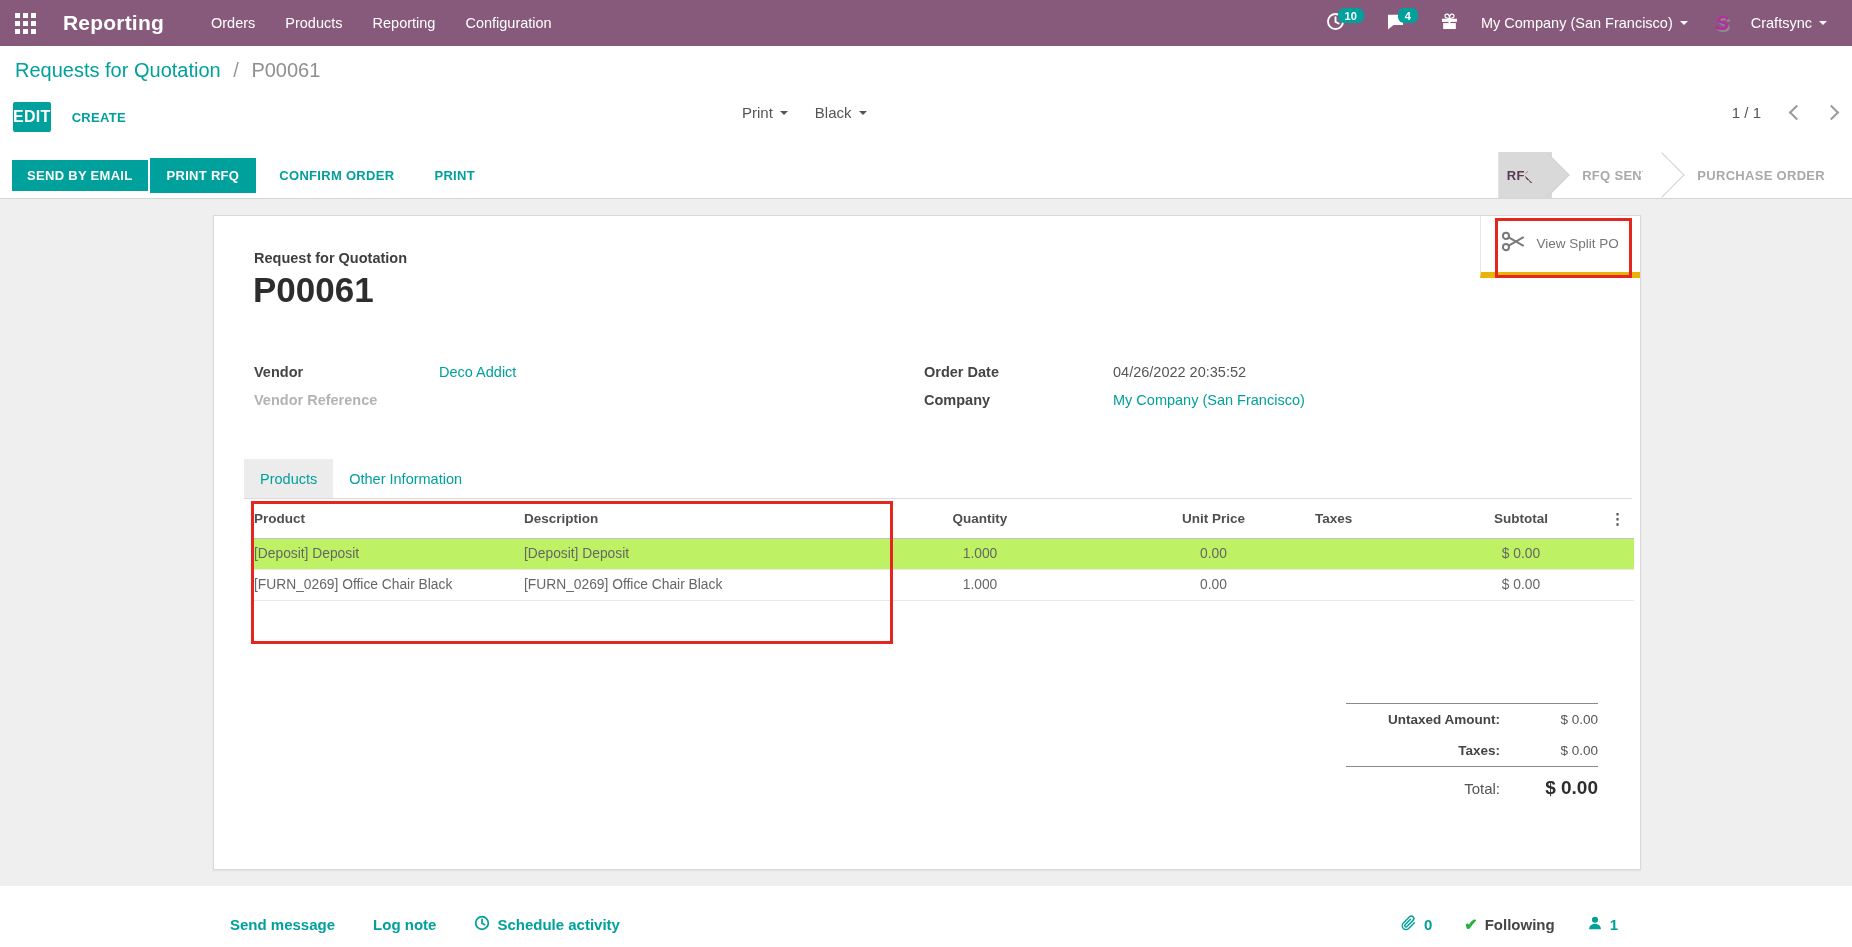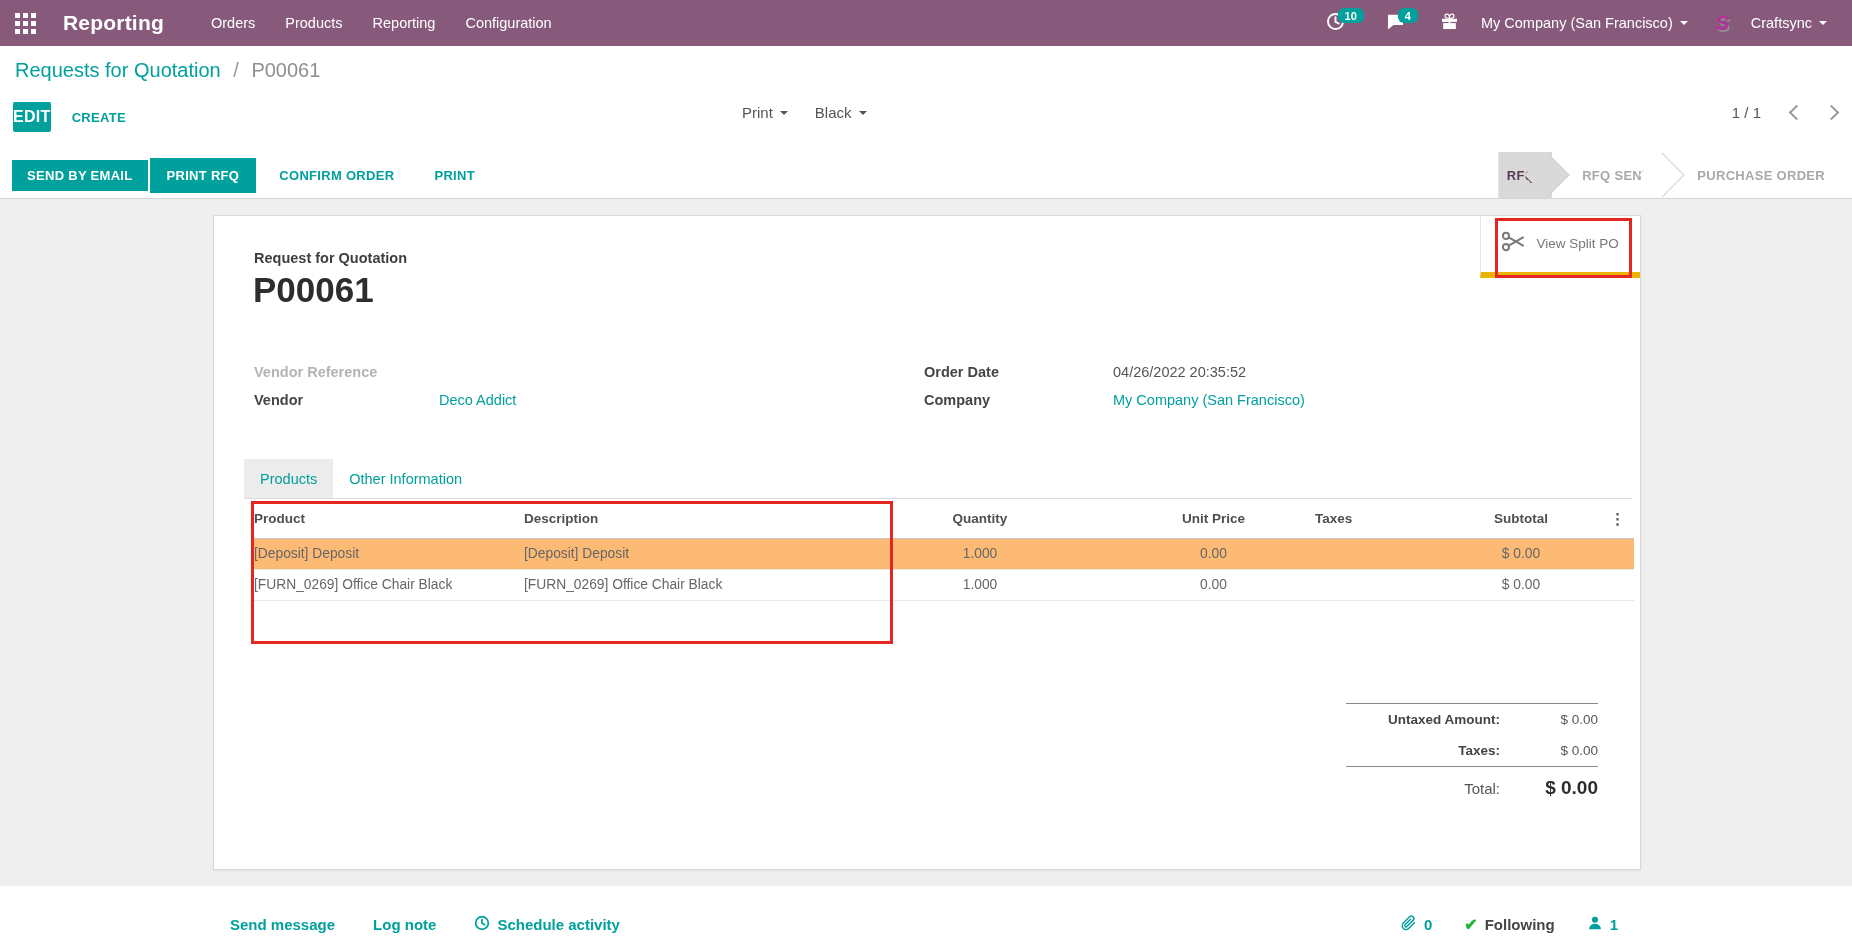--- a/index.html
+++ b/index.html
@@ -106,21 +106,21 @@
   table { width:100%; border-collapse:collapse; table-layout:fixed; }
   col.c-product  { width:270px; } col.c-desc { width:300px; } col.c-qty { width:312px; }
   col.c-price    { width:155px; } col.c-tax  { width:150px; } col.c-sub { width:160px; }
   col.c-kebab    { width:33px; }
   th { height:38px; vertical-align:middle; font-size:13.5px; color:#4f4f4f;
        border-bottom:1px solid #c4c4c4; font-weight:bold; }
   td { height:31px; vertical-align:middle; font-size:13.8px; color:#666;
        border-bottom:1px solid #e9e9e9; }
   .al { text-align:left; } .ar { text-align:center; }
   th.tax-h { padding-left:24px; }
-  tr.striped td { background:#fdba74;margin-left:43px; }
+  tr.striped td { background:#bef264;margin-left:43px; }
   .kebab { color:#555; font-size:15px; font-weight:bold; text-align:center; cursor:pointer; }
 
   .totals { position:absolute; left:1132px; top:487px; width:252px; font-size:13.5px; }
   .t-line { border-top:1px solid #8a8a8a; }
   .t-row { display:flex; align-items:center; height:31px; }
   .t-label { flex:1; text-align:right; font-weight:bold; color:#454545; padding-right:18px; }
   .t-value { width:80px; text-align:right; color:#555; }
   .total-row { height:42px; }
   .total-row .t-label { font-weight:normal; font-size:15px; color:#555; }
   .total-row .t-value { font-weight:bold; font-size:19px; color:#2d2d2d; }
@@ -255,26 +255,26 @@
         <span>View Split PO</span>
       </button>
     </div>
     <div class="annotation ann-viewsplit"></div>
 
     <div class="sheet-subtitle">Request for Quotation</div>
     <h1 class="sheet-title">P00061</h1>
 
     <div class="fg-left">
       <div class="field-row">
+        <span class="field-label">Vendor</span>
+        <span class="field-value link">Deco Addict</span>
+      </div>
+      <div class="field-row">
         <span class="field-label muted">Vendor Reference</span>
         <span class="field-value"></span>
-      </div>
-      <div class="field-row">
-        <span class="field-label">Vendor</span>
-        <span class="field-value link">Deco Addict</span>
       </div>
     </div>
     <div class="fg-right">
       <div class="field-row">
         <span class="field-label">Order Date</span>
         <span class="field-value">04/26/2022 20:35:52</span>
       </div>
       <div class="field-row">
         <span class="field-label">Company</span>
         <span class="field-value link">My Company (San Francisco)</span>

